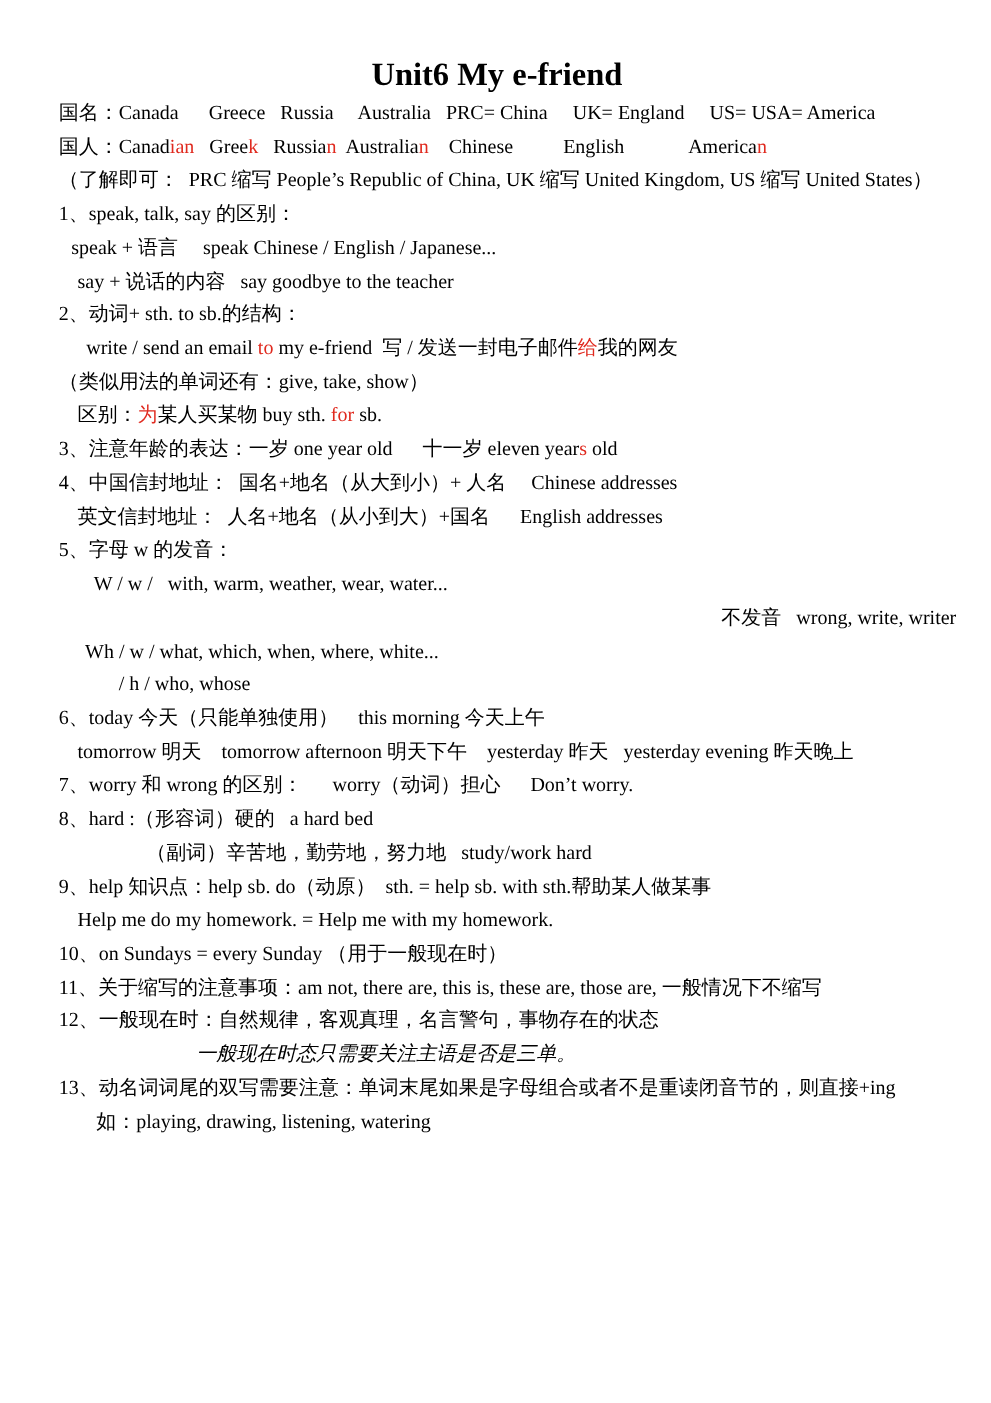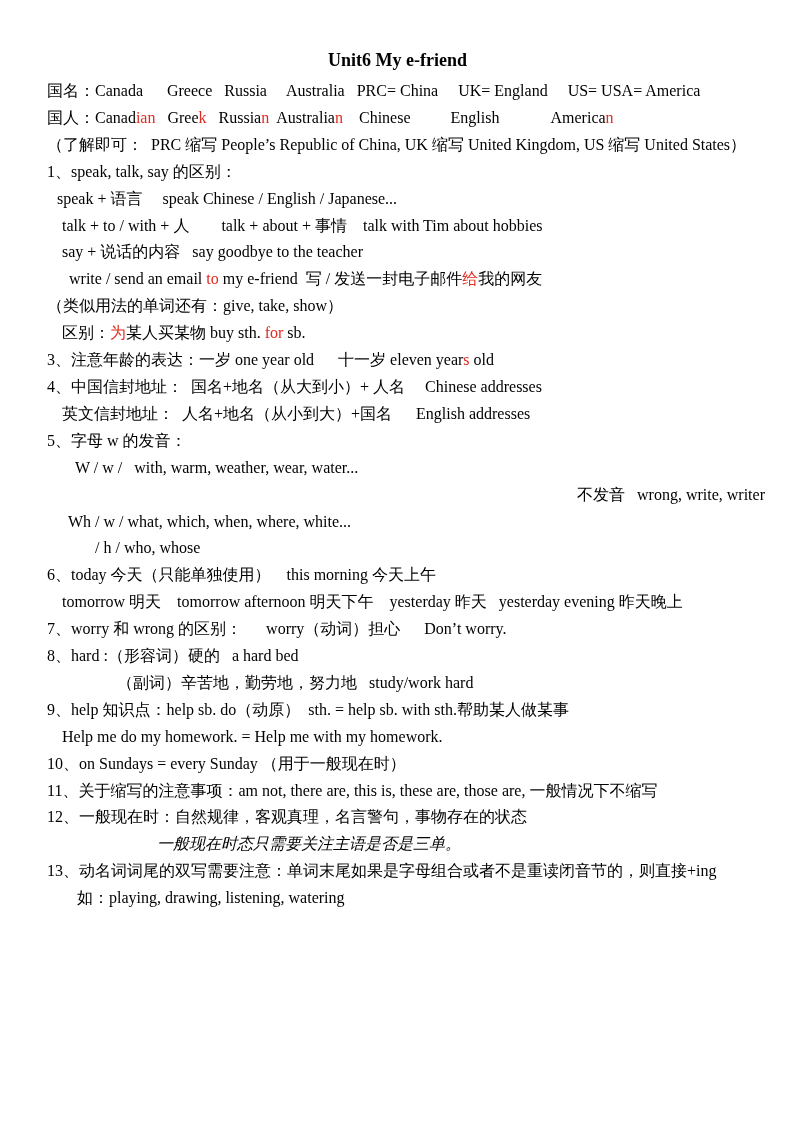--- a/index.html
+++ b/index.html
@@ -13,21 +13,21 @@
     box-sizing: border-box;
     background: #ffffff;
     padding: 46px 28px 0 47px;
     font-family: "Liberation Serif", "DejaVu Serif", serif;
     color: #000000;
     overflow: hidden;
   }
   .doc-title {
     text-align: center;
     font-weight: bold;
-    font-size: 18px;
+    font-size: 26px;
     line-height: 28px;
     margin: 0 0 4px -17px;
   }
   .doc-body {
     width: 100%;
   }
   .line {
     font-size: 16px;
     line-height: 26.9px;
     white-space: pre;
@@ -40,22 +40,22 @@
 <body style="background: rgb(255, 255, 255);">
 
 <div class="page" style="color: rgb(0, 0, 0);">
   <h1 class="doc-title">Unit6 My e-friend</h1>
   <div class="doc-body">
       <div class="line"><span>国名：Canada      Greece   Russia     Australia   PRC= China     UK= England     US= USA= America</span></div>
       <div class="line"><span>国人：Canad</span><span class="red">ian</span><span>   Gree</span><span class="red">k</span><span>   Russia</span><span class="red">n</span><span>  Australia</span><span class="red">n</span><span>    Chinese          English             America</span><span class="red">n</span></div>
       <div class="line"><span>（了解即可：  PRC 缩写 People’s Republic of China, UK 缩写 United Kingdom, US 缩写 United States）</span></div>
       <div class="line"><span>1、speak, talk, say 的区别：</span></div>
       <div class="line" style="padding-left: 10px;"><span>speak + 语言     speak Chinese / English / Japanese...</span></div>
-      <div class="line" style="padding-left: 15px;"><span>talk + to / with + 人        talk + about + 事情    talk with Tim about hobbies</span></div>
       <div class="line" style="padding-left: 15px;"><span>say + 说话的内容   say goodbye to the teacher</span></div>
+      <div class="line"><span>2、动词+ sth. to sb.的结构：</span></div>
       <div class="line" style="padding-left: 22px;"><span>write / send an email </span><span class="red">to</span><span> my e-friend  写 / 发送一封电子邮件</span><span class="red">给</span><span>我的网友</span></div>
       <div class="line"><span>（类似用法的单词还有：give, take, show）</span></div>
       <div class="line" style="padding-left: 15px;"><span>区别：</span><span class="red">为</span><span>某人买某物 buy sth. </span><span class="red">for</span><span> sb.</span></div>
       <div class="line"><span>3、注意年龄的表达：一岁 one year old      十一岁 eleven year</span><span class="red">s</span><span> old</span></div>
       <div class="line"><span>4、中国信封地址：  国名+地名（从大到小）+ 人名     Chinese addresses</span></div>
       <div class="line" style="padding-left: 15px;"><span>英文信封地址：  人名+地名（从小到大）+国名      English addresses</span></div>
       <div class="line"><span>5、字母 w 的发音：</span></div>
       <div class="line" style="padding-left: 28px;"><span>W / w /   with, warm, weather, wear, water...</span></div>
       <div class="line" style="padding-left: 43px; text-align: right;"><span>不发音   wrong, write, writer</span></div>
       <div class="line" style="padding-left: 21px;"><span>Wh / w / what, which, when, where, white...</span></div>

